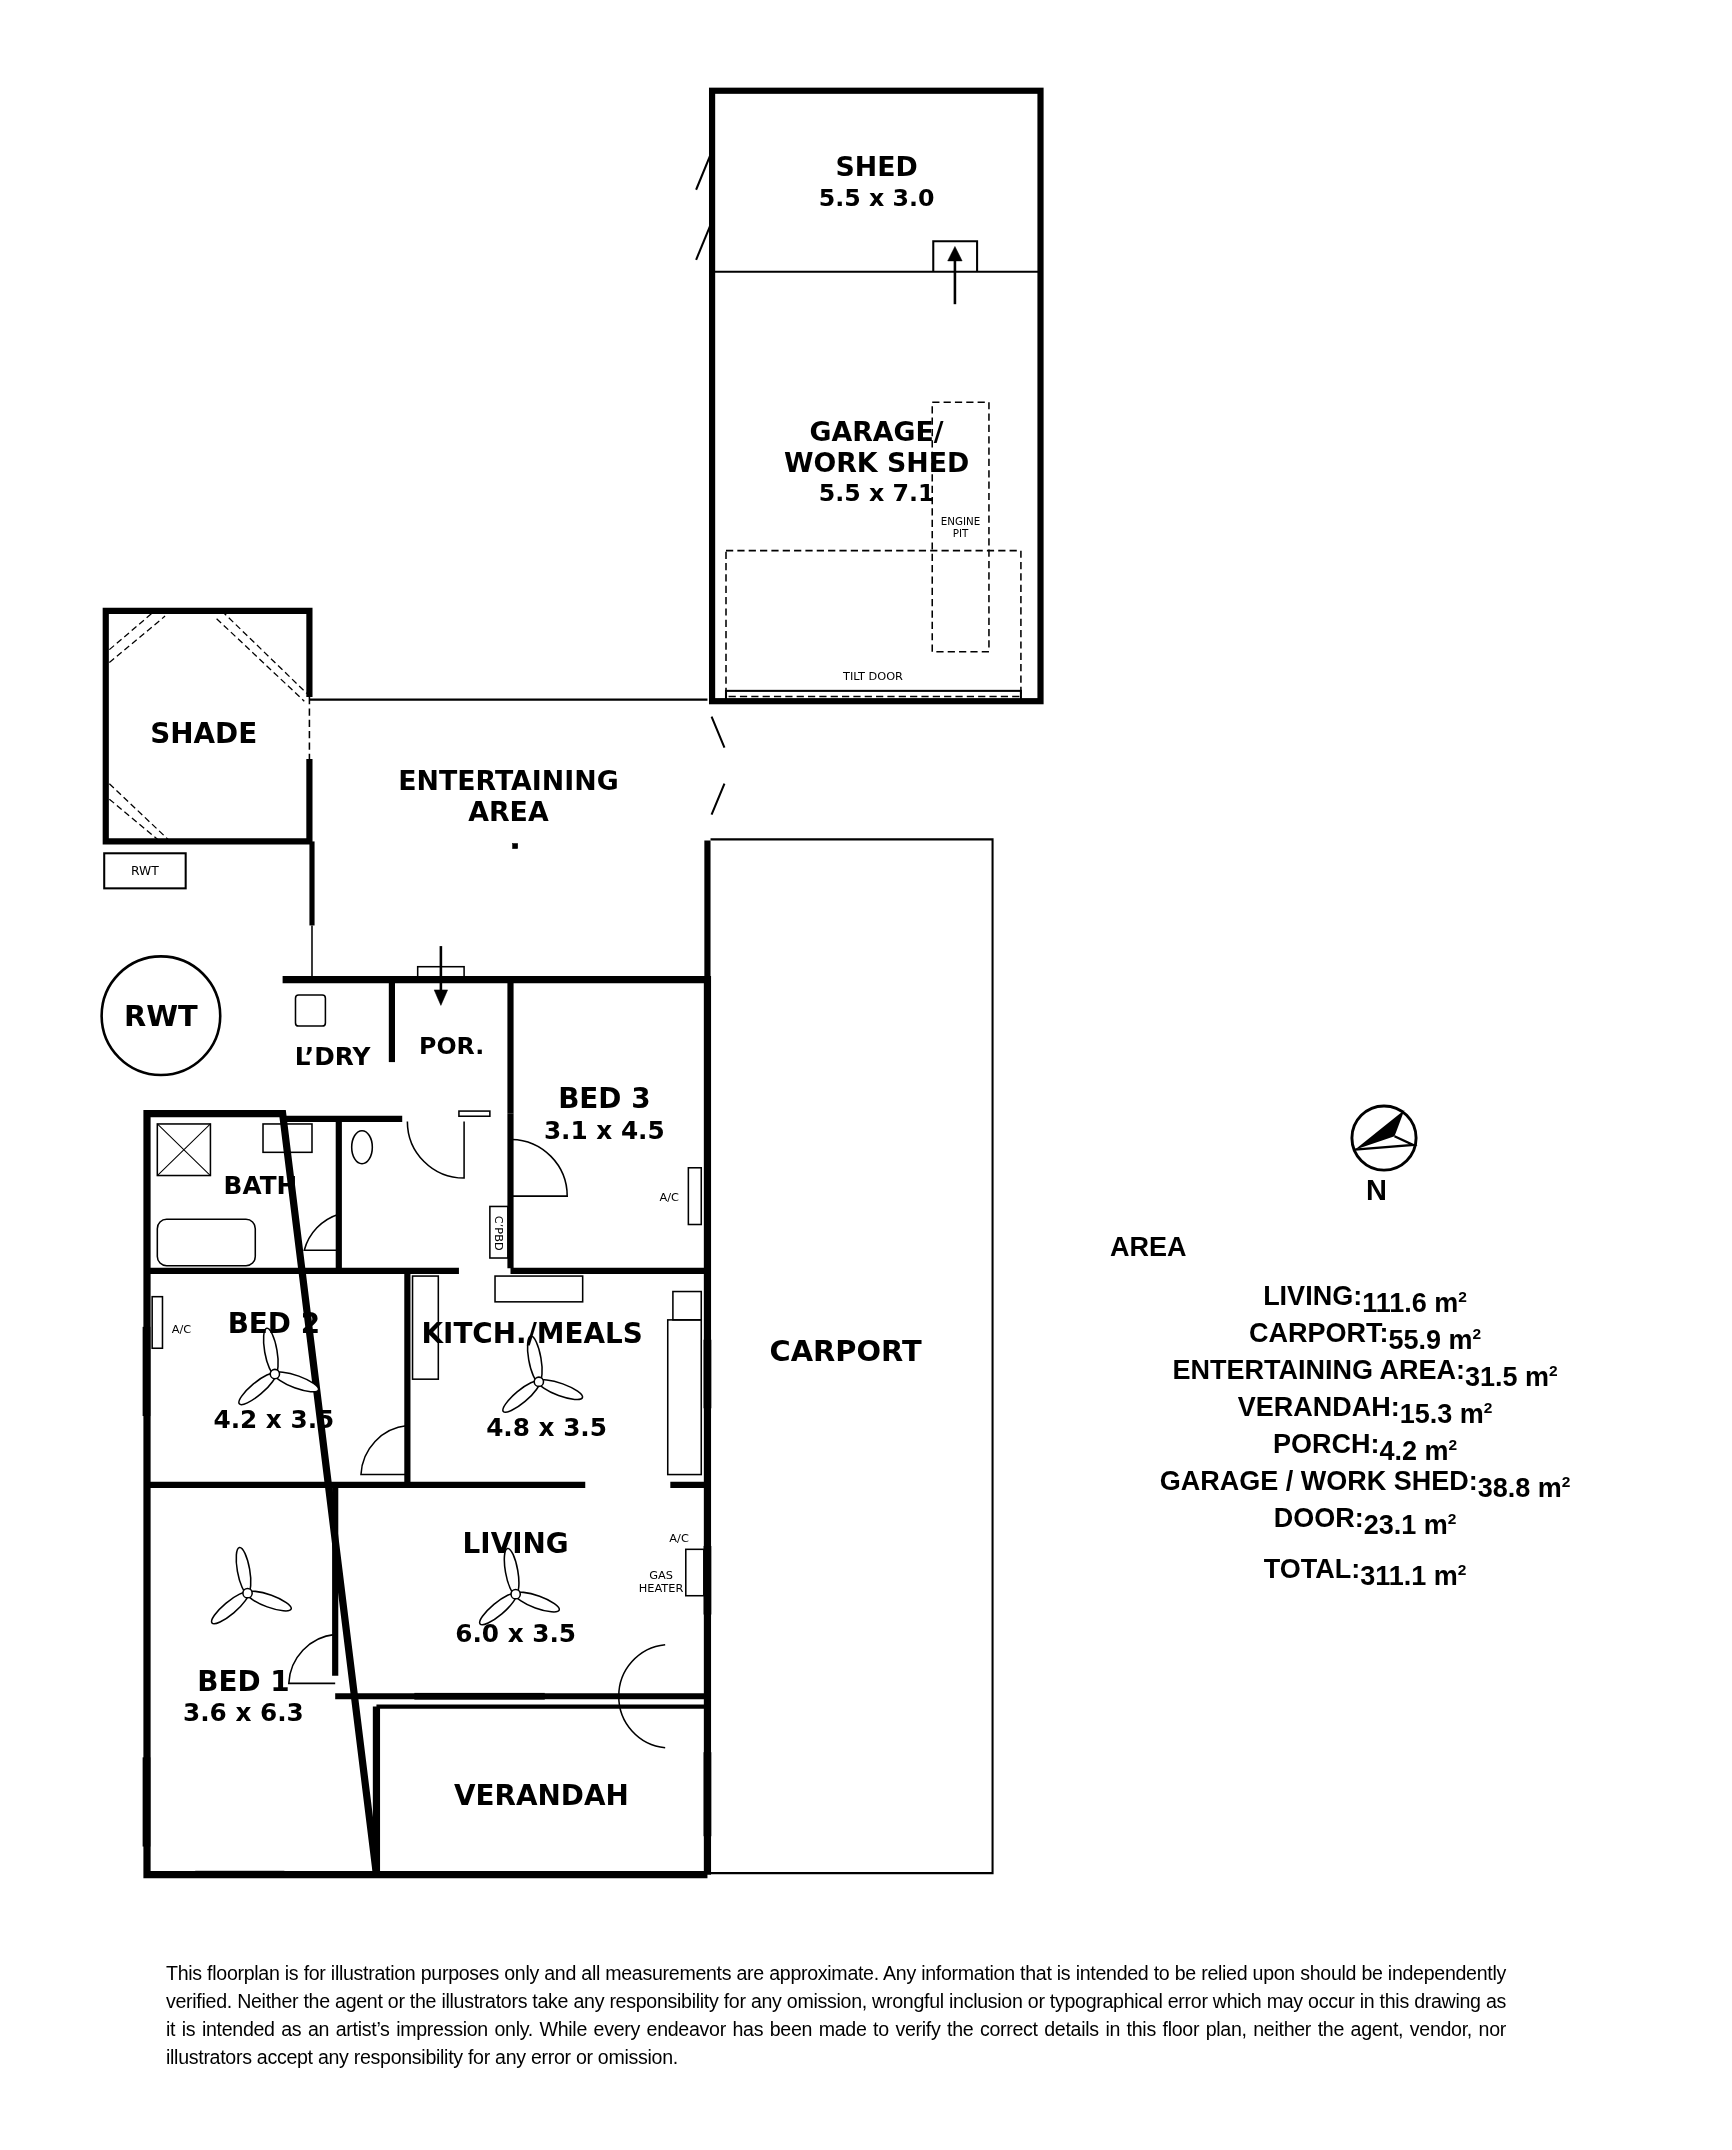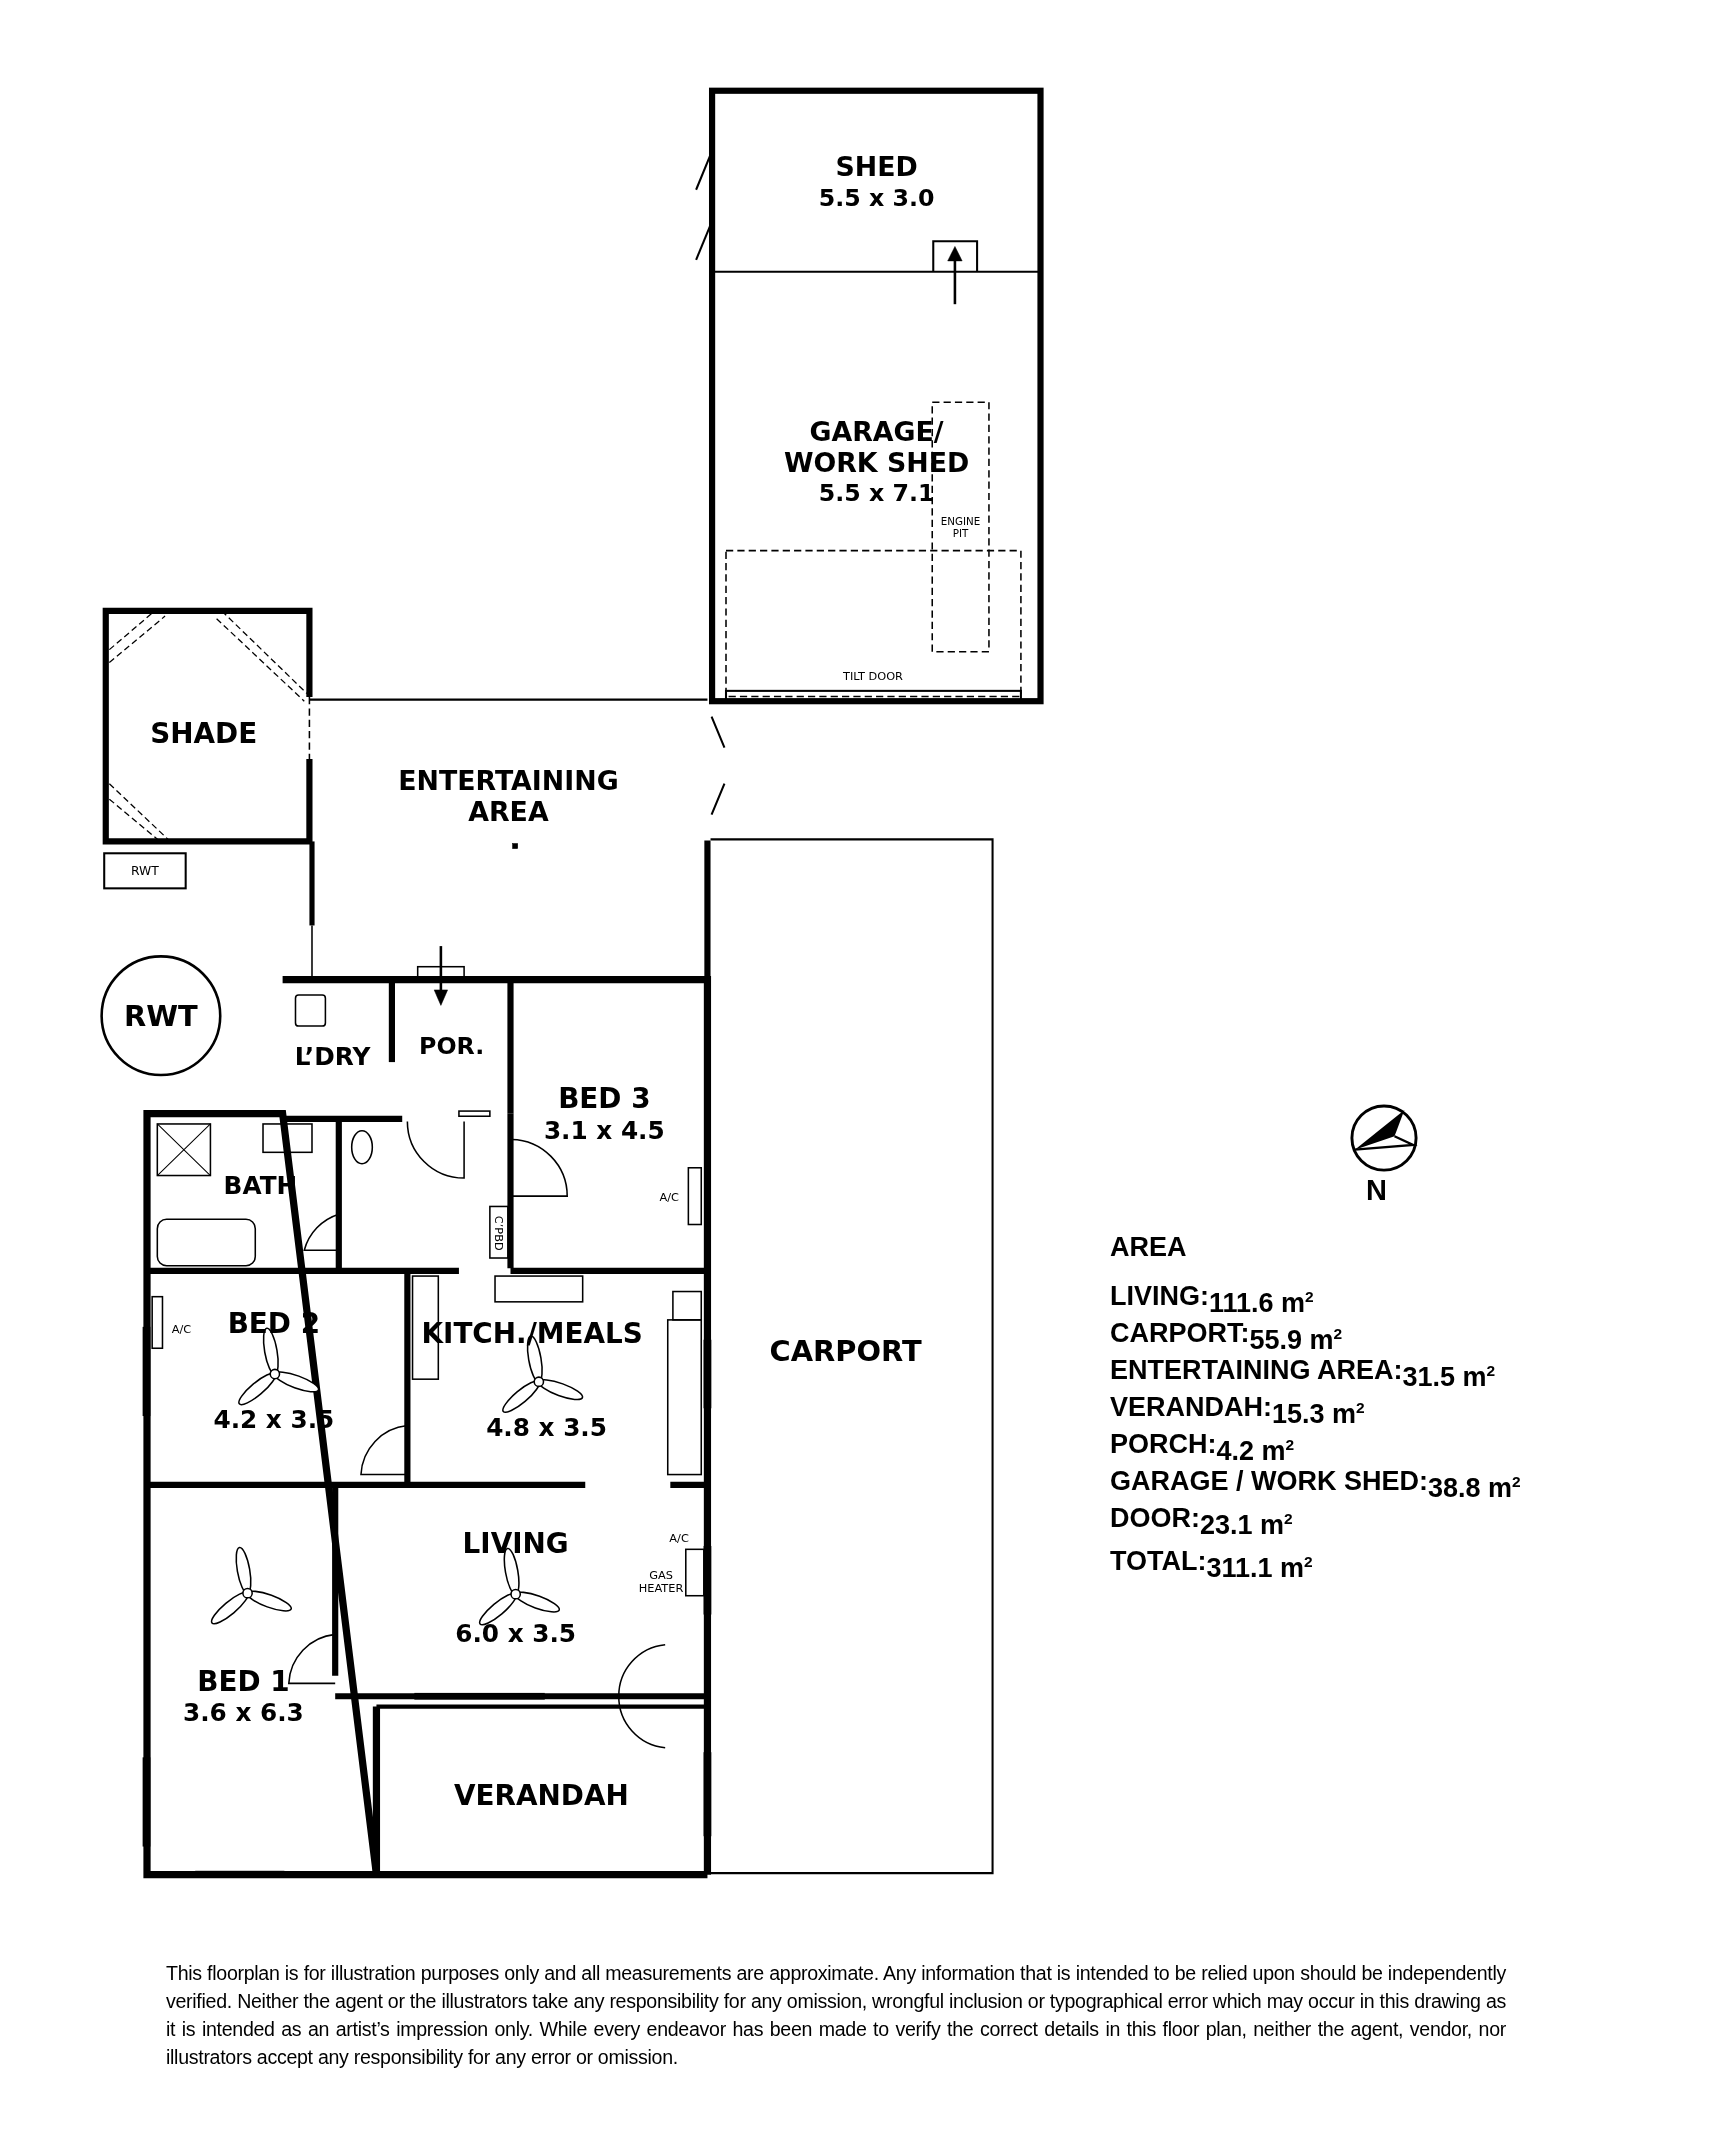--- a/index.html
+++ b/index.html
@@ -3,22 +3,22 @@
 <meta charset="utf-8">
 <style>
   html, body { margin:0; padding:0; background:#ffffff; }
   body { width:1733px; height:2151px; position:relative; overflow:hidden; font-family:"Liberation Sans", sans-serif; color:#000; }
   #plan { position:absolute; left:0; top:0; }
   .room-label { font-family:"DejaVu Sans", sans-serif; font-weight:bold; fill:#000; text-anchor:middle; }
   .room-dim { font-family:"DejaVu Sans", sans-serif; font-weight:bold; fill:#000; text-anchor:middle; }
   .small-label { font-family:"DejaVu Sans", sans-serif; fill:#000; text-anchor:middle; }
   .area-table { position:absolute; left:1110px; top:1232px; width:510px; font-family:"Liberation Sans", sans-serif; font-weight:bold; }
   .area-title { font-size:27px; height:36px; margin-bottom:10.3px; }
-  .area-row { display:flex; justify-content:flex-start; font-size:27px; height:37px; line-height:37px; }
-  .area-row.total { margin-top:6px; }
+  .area-row { display:flex; justify-content:center; font-size:27px; height:37px; line-height:37px; }
+  .area-row.total { margin-top:14px; }
   .area-row sup { font-size:15.5px; }
   .disclaimer { position:absolute; left:166px; top:1959px; width:1340px; font-family:"Liberation Sans", sans-serif; font-size:19.6px; line-height:28px; text-align:justify; letter-spacing:-0.3px; }
   .compass { position:absolute; left:1349px; top:1103px; width:70px; }
   .compass-n { position:absolute; left:1366px; top:1174px; font-family:"Liberation Sans", sans-serif; font-weight:bold; font-size:29px; }
 </style>
 </head>
 <body>
 
 <svg id="plan" width="1733" height="2151" viewBox="0 0 3361 4172" xmlns="http://www.w3.org/2000/svg">
   <g stroke="#000" fill="none">

